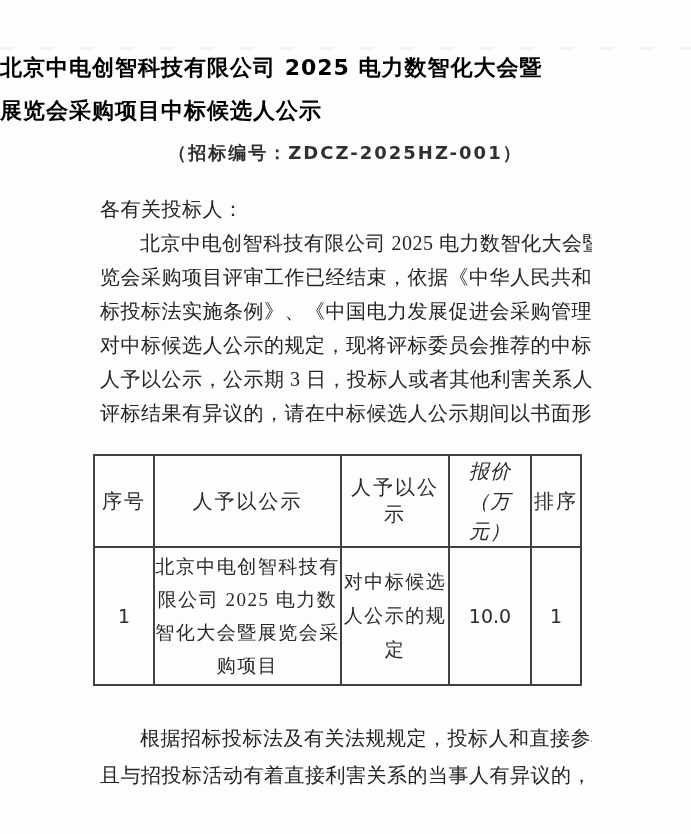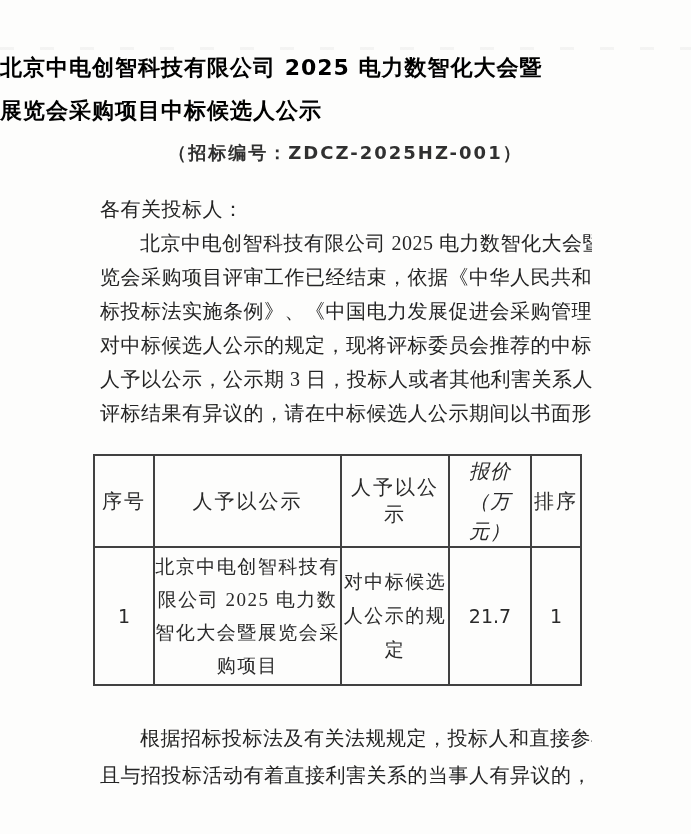--- a/index.html
+++ b/index.html
@@ -123,21 +123,21 @@
           <div>（万元）</div>
         </th>
         <th>排序</th>
       </tr>
     </thead>
     <tbody>
       <tr>
         <td class="num-cell">1</td>
         <td class="project-cell">北京中电创智科技有限公司 2025 电力数智化大会暨展览会采购项目</td>
         <td class="candidate-cell">对中标候选人公示的规定</td>
-        <td class="num-cell">21.7</td>
+        <td class="num-cell">10.0</td>
         <td class="num-cell">1</td>
       </tr>
     </tbody>
   </table>
 
   <div class="body-block bottom-block">
     <div class="line indent">根据招标投标法及有关法规规定，投标人和直接参与并</div>
     <div class="line">且与招投标活动有着直接利害关系的当事人有异议的，可以</div>
   </div>
 </div>

